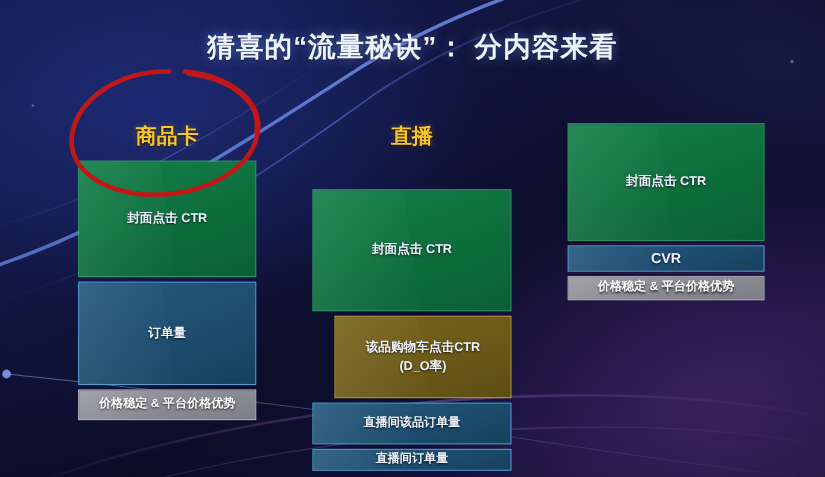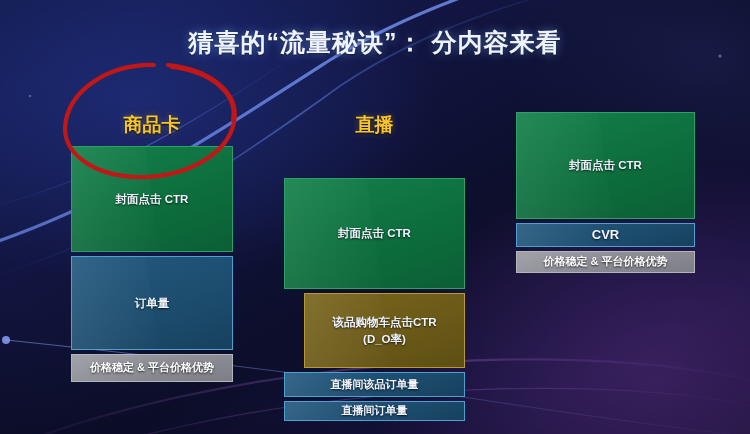--- a/index.html
+++ b/index.html
@@ -164,21 +164,21 @@
         <div class="box gray" style="height:28px">价格稳定 &amp; 平台价格优势</div>
       </div>
     </div>
 
     <div class="column col-2">
       <div class="col-head">直播</div>
       <div class="stack">
         <div class="box green" style="height:111px">封面点击 CTR</div>
         <div class="box olive" style="height:75px;white-space:pre-line">该品购物车点击CTR
 (D_O率)</div>
-        <div class="box blue sm" style="height:25px">直播间该品订单量</div>
+        <div class="box blue sm" style="height:38px">直播间该品订单量</div>
         <div class="box blue sm" style="height:20px">直播间订单量</div>
       </div>
     </div>
 
     <div class="column col-3">
       <div class="stack">
         <div class="box green" style="height:107px">封面点击 CTR</div>
         <div class="box blue" style="height:24px;font-size:13px">CVR</div>
         <div class="box gray" style="height:22px">价格稳定 &amp; 平台价格优势</div>
       </div>

